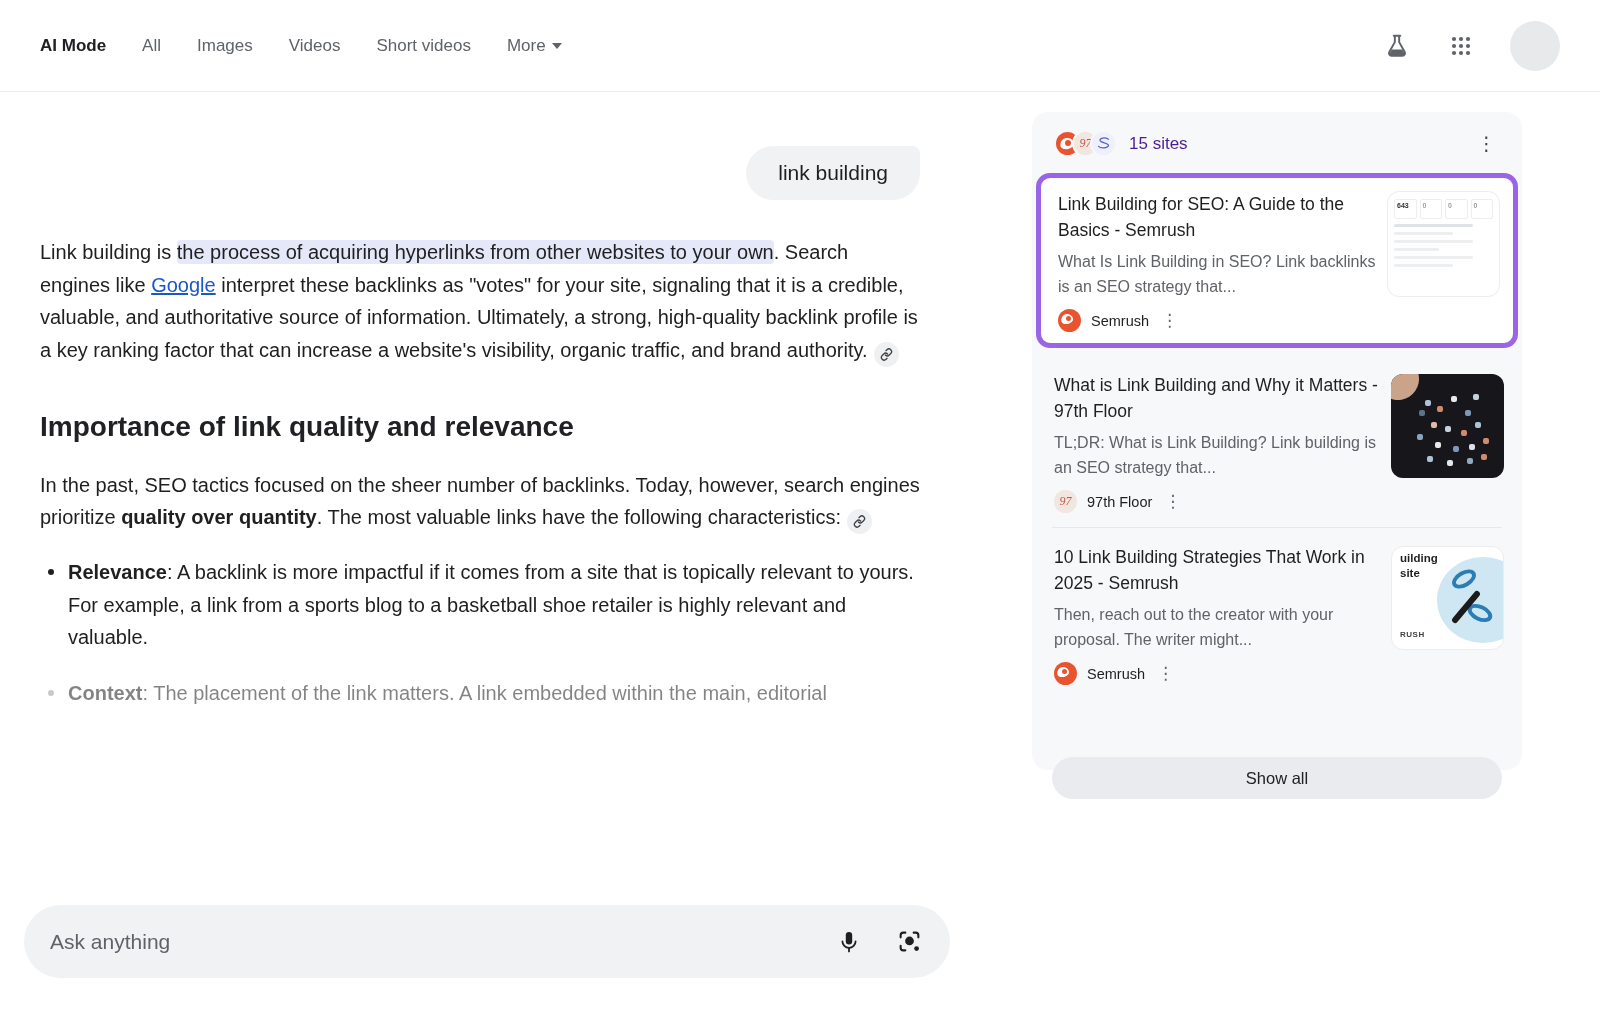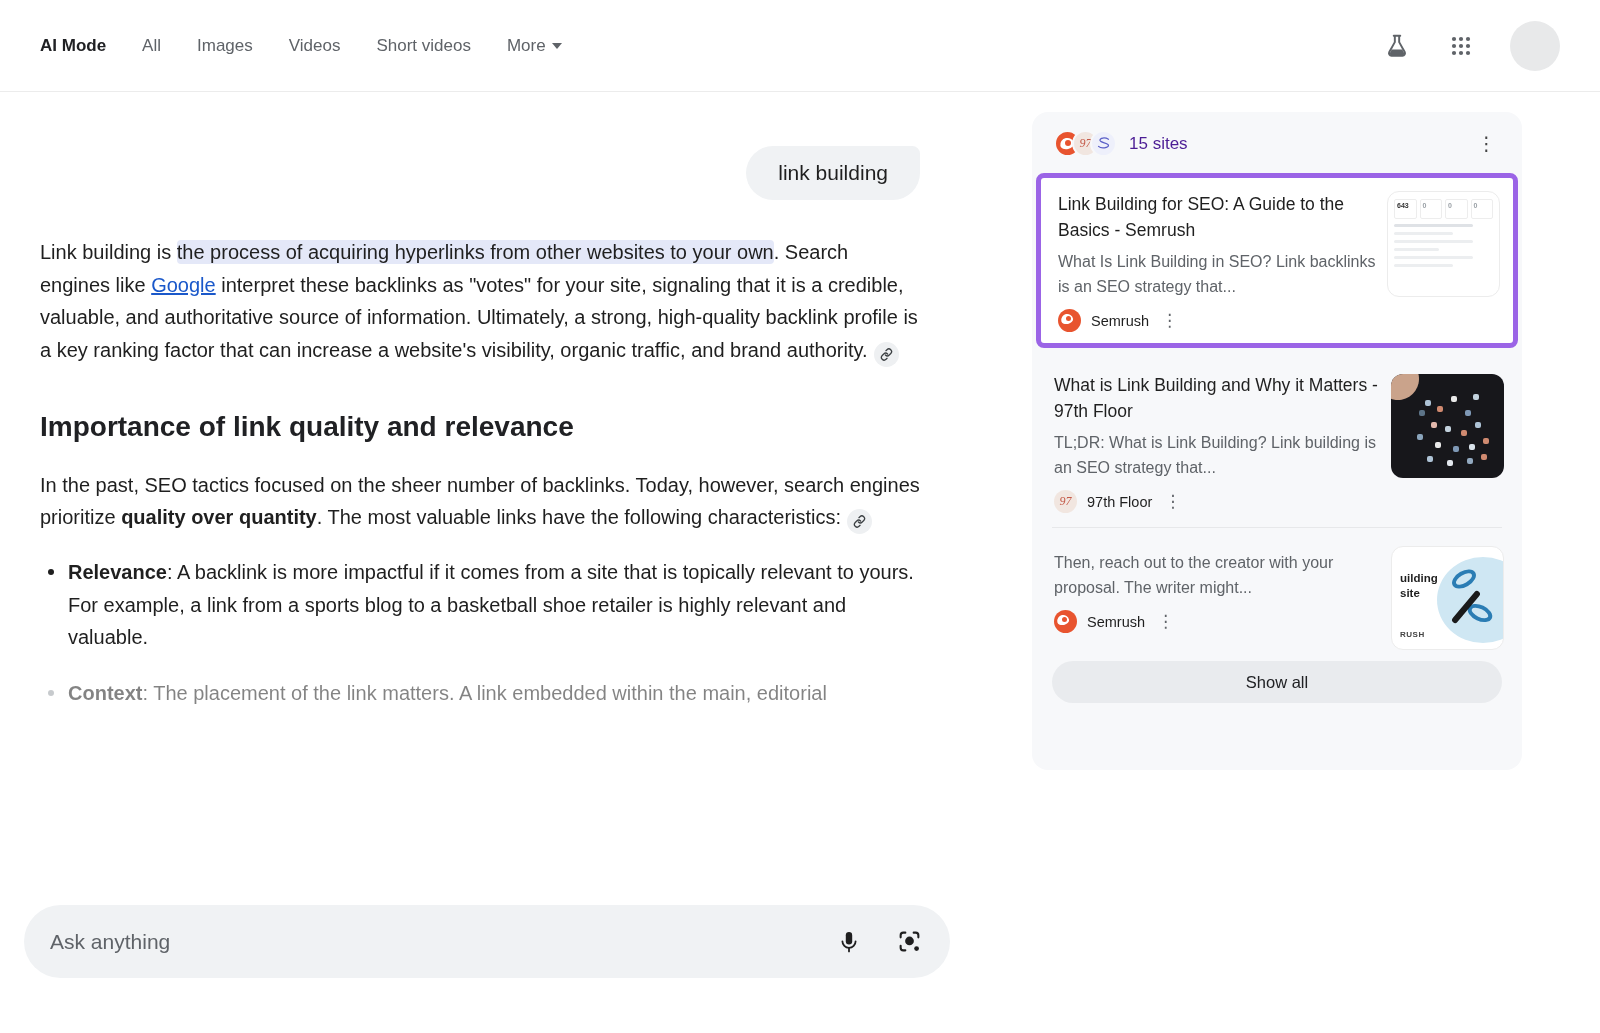--- a/index.html
+++ b/index.html
@@ -76,21 +76,21 @@
   .card .txt { width:330px; }
   .card-title { font-size:17.5px; line-height:26px; font-weight:500; color:#1f1f1f; }
   .card-snippet { margin-top:6px; font-size:16px; line-height:25px; color:#5f6368; }
   .source-row { display:flex; align-items:center; margin-top:10px; }
   .source-row .fav { width:23px; height:23px; border:none; }
   .source-row .fav.semrush::before { left:3px; top:5px; width:12px; height:10px; }
   .source-row .fav.semrush::after { left:8px; top:7px; width:5px; height:5px; }
   .source-name { margin-left:10px; font-size:14.5px; color:#1f1f1f; }
   .thumb { position:absolute; right:18px; top:18px; width:113px; height:104px; border-radius:12px; overflow:hidden; }
 
-  .card.highlighted { margin:2px 4px 8px 4px; border:5px solid #9b64e6; border-radius:8px;
+  .card.highlighted { margin:2px 4px 8px 4px; border:5px solid #9b64e6; border-radius:14px;
                       background:#fff; padding:13px 15px 11px 17px; }
   .card.highlighted .thumb { right:13px; top:13px; height:106px; border:1px solid #ececec; background:#fff; }
   .rule { border-top:1px solid #e7e8ea; margin:6px 20px 0 20px; }
   .card + .rule { margin-top:0; }
 
   
   .mini-dash { padding:7px 6px; }
   .mini-stats { display:flex; gap:3px; }
   .mini-stat { flex:1; border:1px solid #ededed; border-radius:2px; height:20px; padding:2px 2px;
                font-size:6.5px; color:#9aa0a6; }
@@ -112,26 +112,26 @@
 
   
   .thumb.illus { background:#fff; border:1px solid #ececec; }
   .illus-blob { position:absolute; right:-26px; top:10px; width:92px; height:86px; border-radius:50%;
                 background:#cfe7f3; }
   .chain { position:absolute; width:26px; height:16px; border:4px solid #2b7db4; border-radius:50%; }
   .chain.c1 { right:26px; top:24px; transform:rotate(-30deg); }
   .chain.c2 { right:10px; top:58px; transform:rotate(25deg); }
   .driver { position:absolute; right:34px; top:40px; width:6px; height:40px; background:#1b1b1b;
             border-radius:3px; transform:rotate(40deg); }
-  .illus-text { position:absolute; left:8px; top:24px; font-size:11.5px; font-weight:700; color:#1f1f1f; line-height:15px; }
+  .illus-text { position:absolute; left:8px; top:4px; font-size:11.5px; font-weight:700; color:#1f1f1f; line-height:15px; }
   .illus-footer { position:absolute; left:8px; bottom:10px; font-size:8px; font-weight:700; color:#444; letter-spacing:.5px; }
 
   .show-all-wrap { padding:14px 20px 0 20px; }
   .show-all { width:100%; height:42px; border:none; border-radius:21px; background:#e9ebee;
-              font-family:inherit; font-size:16.5px; color:#202124; cursor:pointer; }
+              font-family:inherit; font-size:16.5px; color:#202124; cursor:pointer;margin-top:44px; }
 </style>
 </head>
 <body>
 
 <div class="page">
 
   <div class="topbar">
     <div class="nav">
       <span class="nav-item active">AI Mode</span>
       <span class="nav-item">All</span>
@@ -282,20 +282,21 @@
       <div class="thumb puzzle">
         <div class="puzzle-hand"></div>
         <div class="confetti"></div>
       </div>
     </div>
 
     <div class="rule"></div>
 
     <div class="card">
       <div class="txt">
+        <div class="card-title">10 Link Building Strategies That Work in 2025 - Semrush</div>
         <div class="card-snippet">Then, reach out to the creator with your proposal. The writer might...</div>
         <div class="source-row">
           <span class="fav semrush"></span>
           <span class="source-name">Semrush</span>
           <span class="kebab small">⋮</span>
         </div>
       </div>
       <div class="thumb illus">
         <div class="illus-blob"></div>
         <div class="chain c1"></div>

